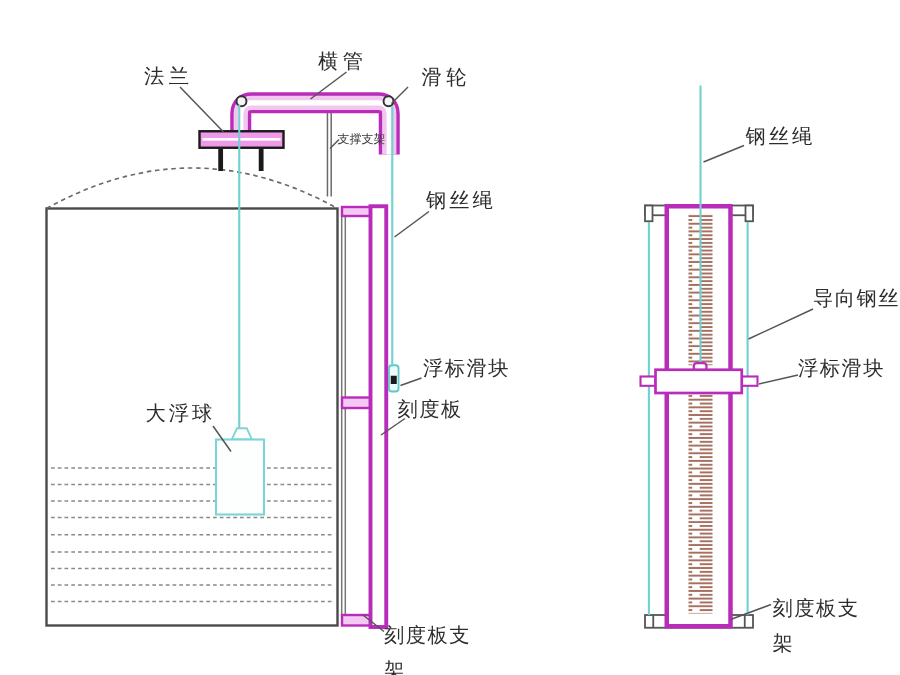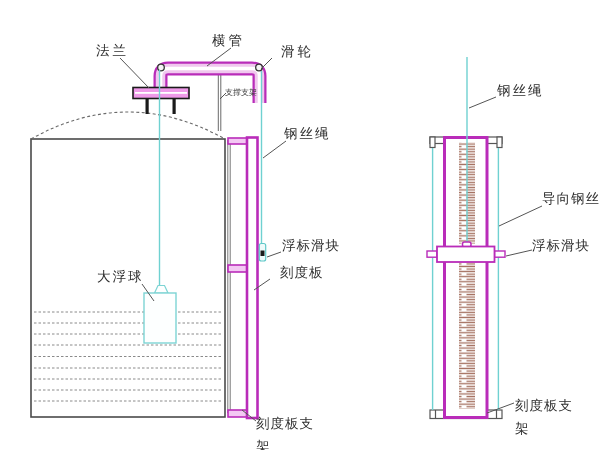--- a/index.html
+++ b/index.html
@@ -132,20 +132,20 @@
     <line x1="514" y1="403" x2="487" y2="413"></line>
   </g>
 </svg>
 
 <div class="label ls3" style="left:96px;top:43px;">法兰</div>
 <div class="label ls3" style="left:212px;top:33px;">横管</div>
 <div class="label ls3" style="left:281px;top:44px;">滑轮</div>
 <div class="label tiny" style="left:225px;top:85px;">支撑支架</div>
 <div class="label ls2" style="left:284px;top:126px;">钢丝绳</div>
 <div class="label" style="left:282px;top:238px;">浮标滑块</div>
-<div class="label" style="left:280px;top:265px;text-align:center;">刻度板</div>
+<div class="label" style="left:265px;top:265px;text-align:center;">刻度板</div>
 <div class="label ls2" style="left:97px;top:270px;font-family:Liberation Mono, monospace;">大浮球</div>
 <div class="label wrap" style="left:256px;top:412px;">刻度板支架</div>
 
 <div class="label ls2" style="left:497px;top:83px;">钢丝绳</div>
 <div class="label" style="left:542px;top:191px;">导向钢丝</div>
 <div class="label" style="left:532px;top:238px;">浮标滑块</div>
 <div class="label wrap" style="left:515px;top:394px;">刻度板支架</div>
 
 </body></html>

